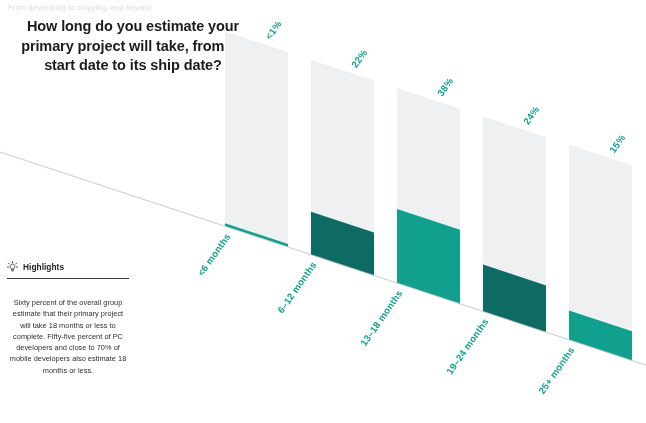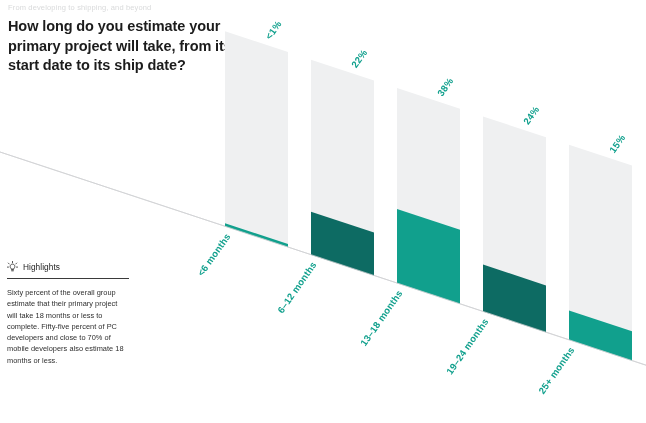--- a/index.html
+++ b/index.html
@@ -15,20 +15,21 @@
     position: relative;
     -webkit-font-smoothing: antialiased;
   }
 
   #root {
     position: absolute;
     inset: 0;
     width: 646px;
     height: 423px;
     overflow: hidden;
+    text-align: center;
   }
 
   
   .eyebrow {
     position: absolute;
     left: 8px;
     top: 3px;
     font-size: 7.5px;
     letter-spacing: 0.15px;
     color: #d9dadb;
@@ -76,33 +77,33 @@
     height: 13px;
   }
   .panel-icon {
     width: 11px;
     height: 12px;
     flex: 0 0 11px;
     display: block;
   }
   .panel-title {
     font-size: 8.3px;
-    font-weight: 400;
+    font-weight: 700;
     color: #1c1c1c;
     letter-spacing: 0.05px;
     white-space: nowrap;
   }
   .panel-rule {
     margin-top: 5px;
     width: 122px;
     height: 1px;
     background: #3a3a3a;
   }
   .panel-body {
-    margin-top: 8px;
+    margin-top: 18px;
     font-size: 7.4px;
     line-height: 11.3px;
     color: #2e2e2e;
     letter-spacing: 0.02px;
   }
 </style>
 </head>
 <body>
 
 <div id="root">

